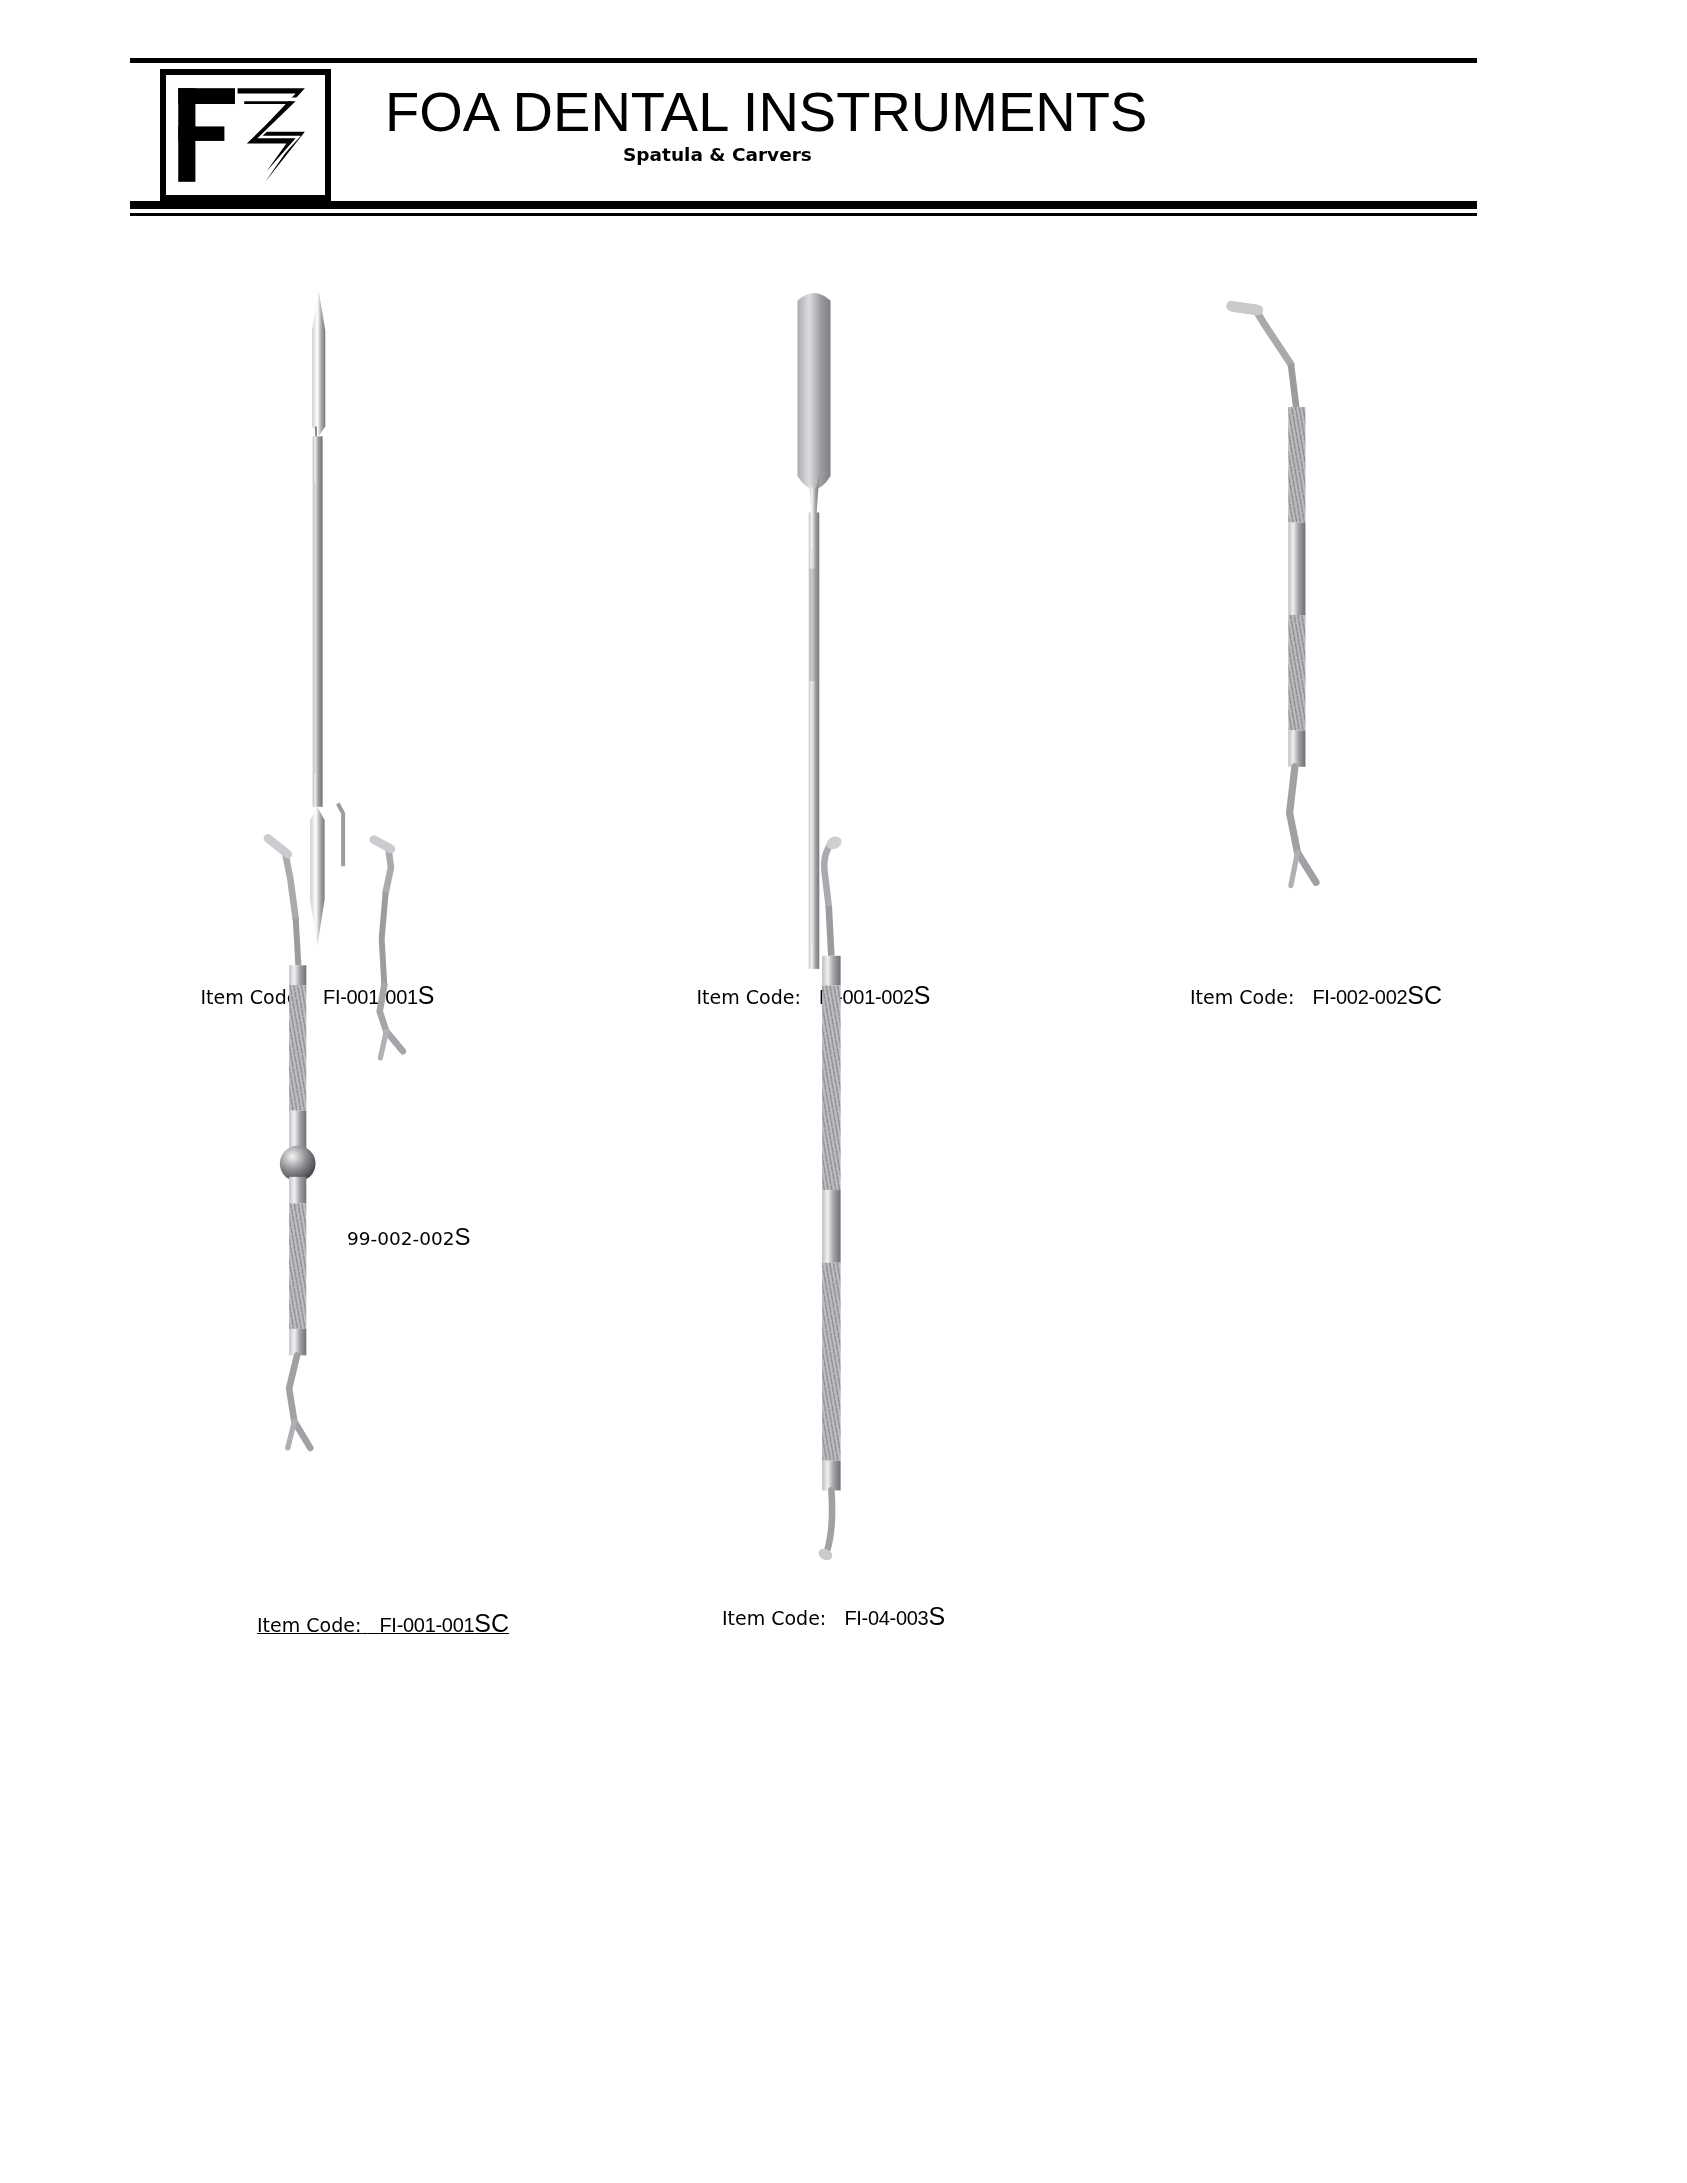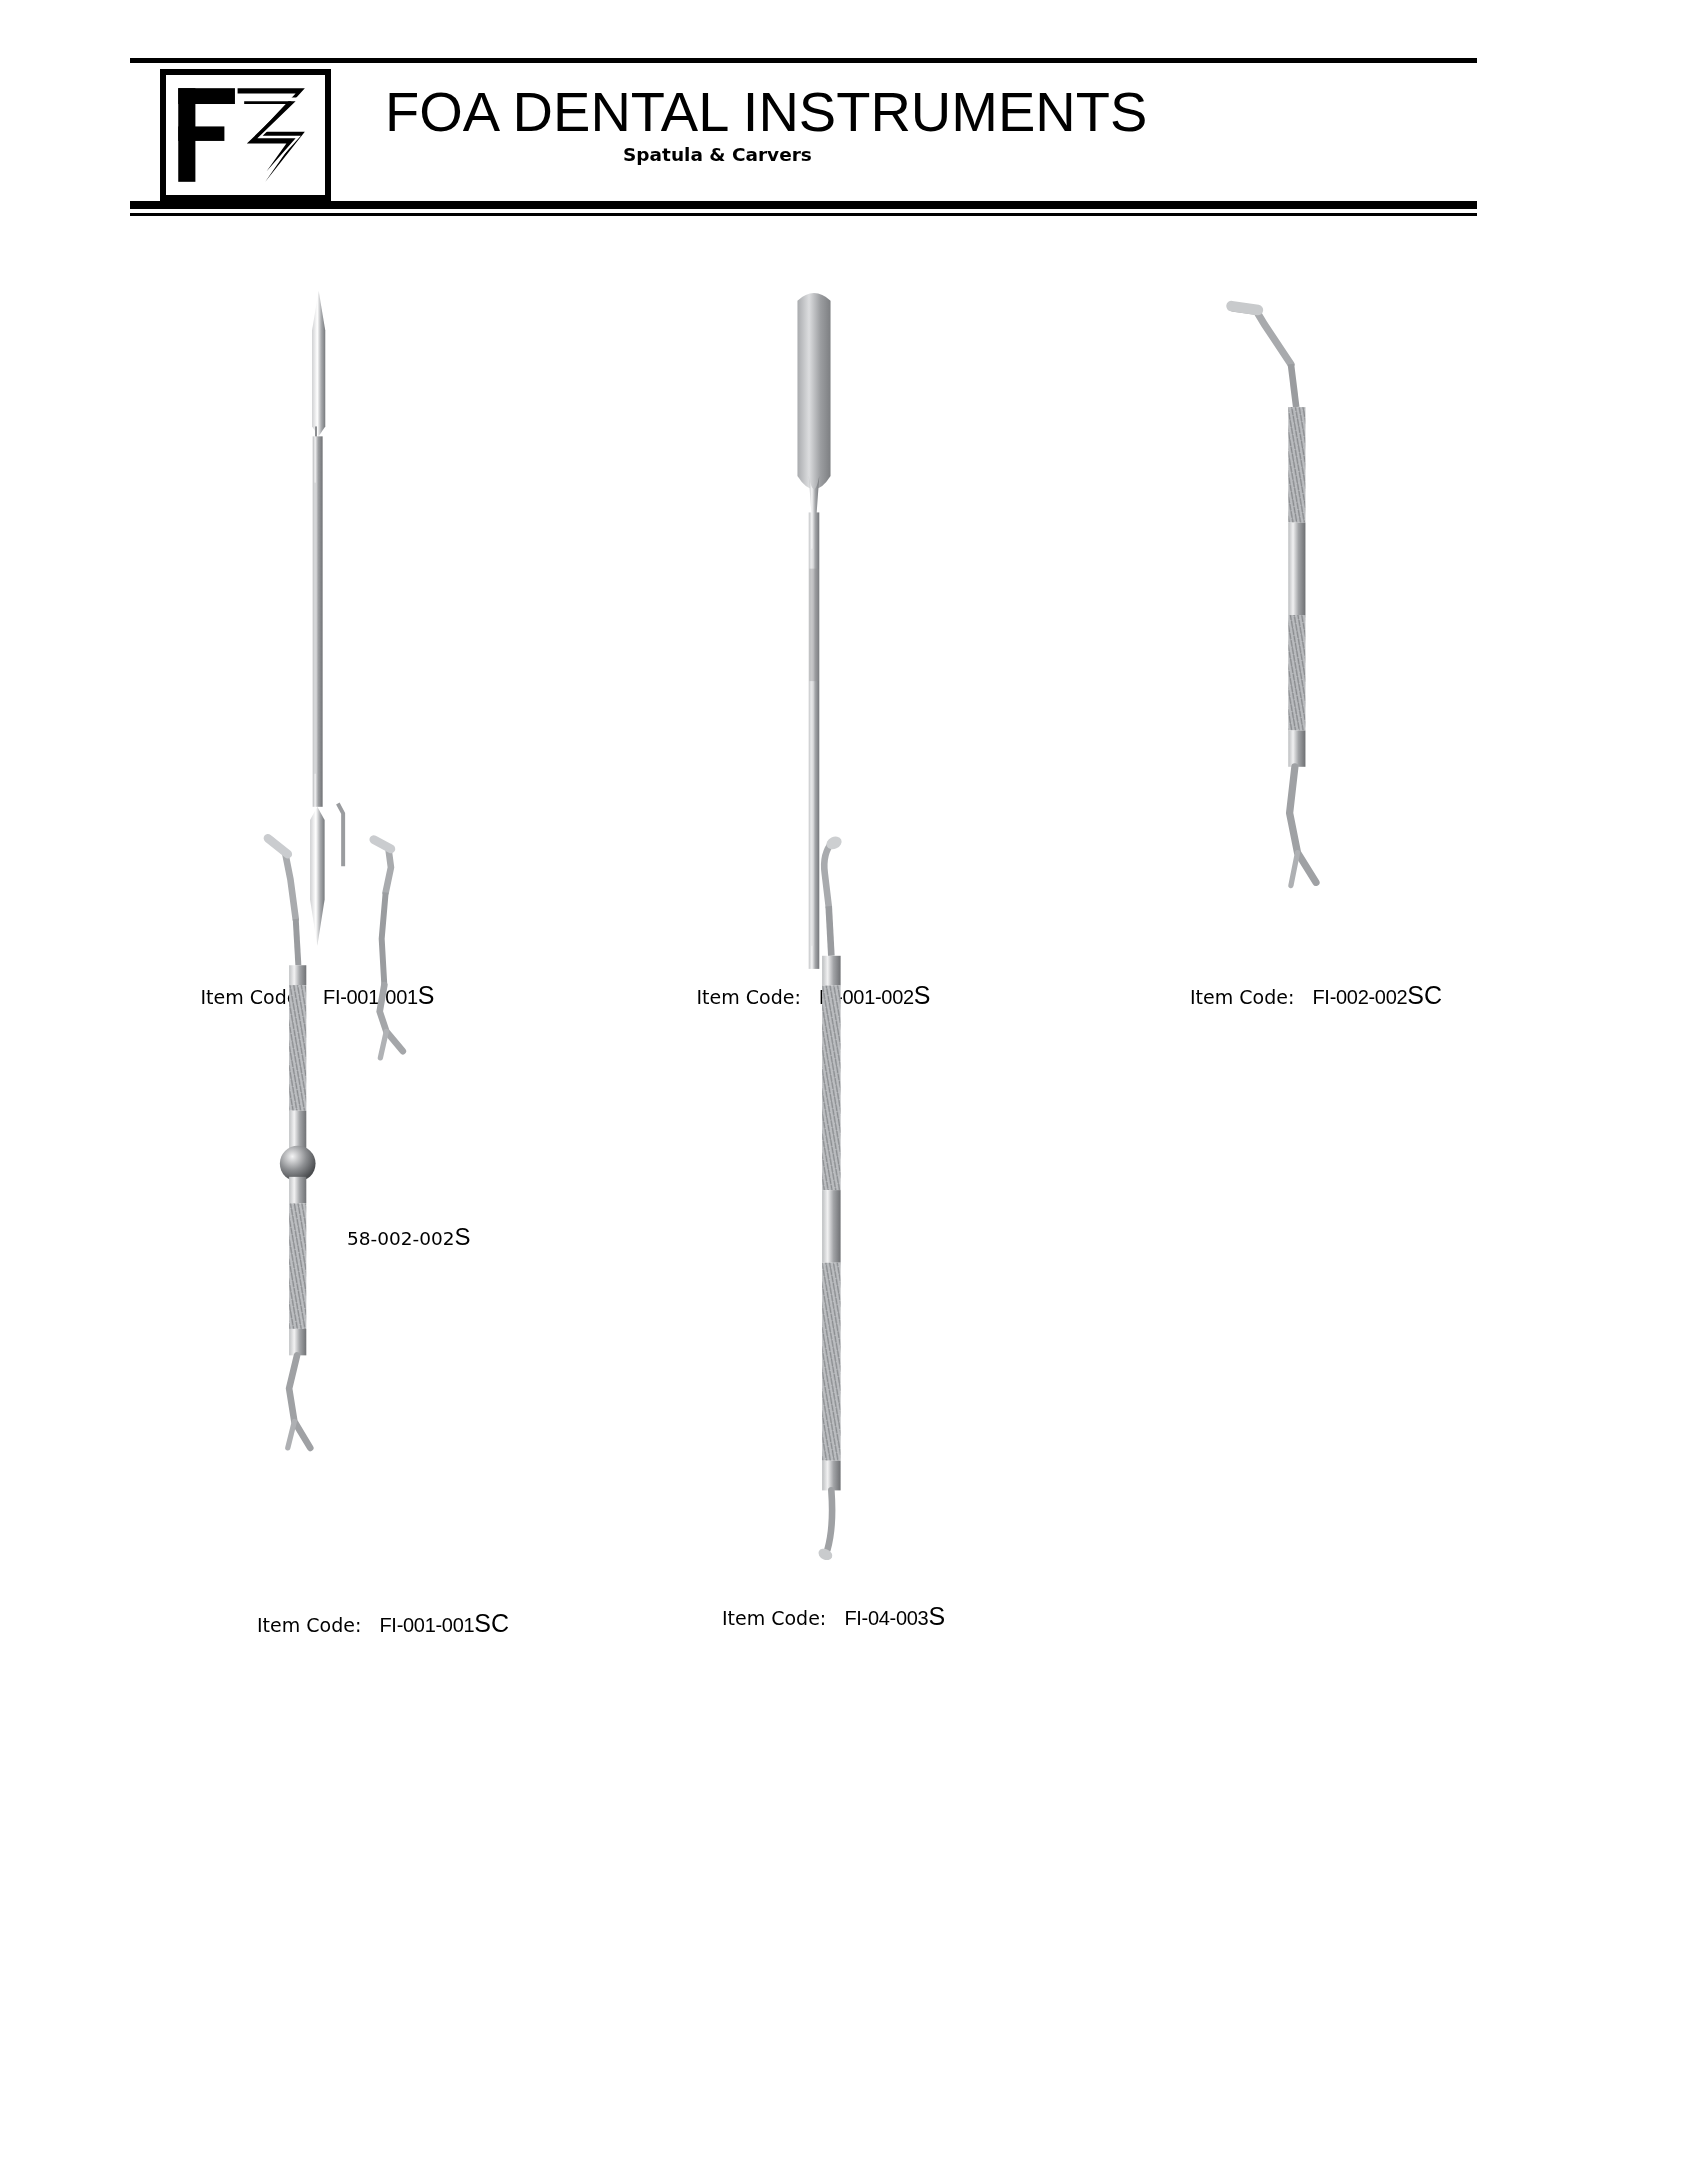--- a/index.html
+++ b/index.html
@@ -302,24 +302,24 @@
           <path d="M76 890 L66 930" stroke="#aeb0b3" stroke-width="8" fill="none" stroke-linecap="round"></path>
 
           <path d="M200 12 L218 22 L222 52 L214 90" stroke="#a9abae" stroke-width="10" fill="none" stroke-linecap="round"></path>
           <path d="M196 10 L222 24" stroke="#cacccf" stroke-width="13" fill="none" stroke-linecap="round"></path>
           <path d="M214 90 L208 160 L212 230" stroke="#9a9c9f" stroke-width="9" fill="none"></path>
           <path d="M212 230 L205 270 L215 300 L240 330" stroke="#a4a6a9" stroke-width="10" fill="none" stroke-linecap="round"></path>
           <path d="M215 300 L206 340" stroke="#b0b2b5" stroke-width="8" fill="none" stroke-linecap="round"></path>
         </svg>
 
         <div class="inline-code" style="left:103px; top:390px;">
-          <span>58-002-002</span><span class="suffix">S</span>
+          <span>99-002-002</span><span class="suffix">S</span>
         </div>
       </div>
-      <div class="caption" style="margin-top:6.6px;">
+      <div class="caption" style="margin-top:6.6px;text-decoration:underline;">
         <span class="lbl">Item Code:</span>
         <span>&nbsp;&nbsp;</span><span class="code">FI-001-001</span><span class="suffix">SC</span>
       </div>
     </div>
 
     <div class="cell" style="left:668px; top:0; width:331px;">
       <div class="img-wrap">
         <svg width="198" height="767" viewBox="0 0 300 1160">
           <defs>
             <linearGradient id="g5" x1="0" y1="0" x2="1" y2="0">

